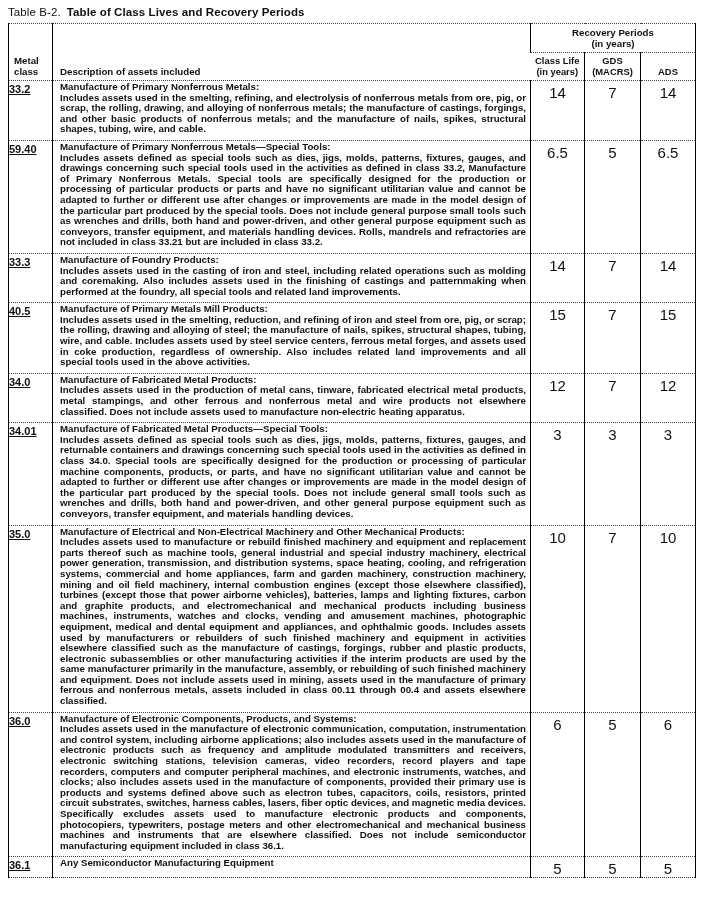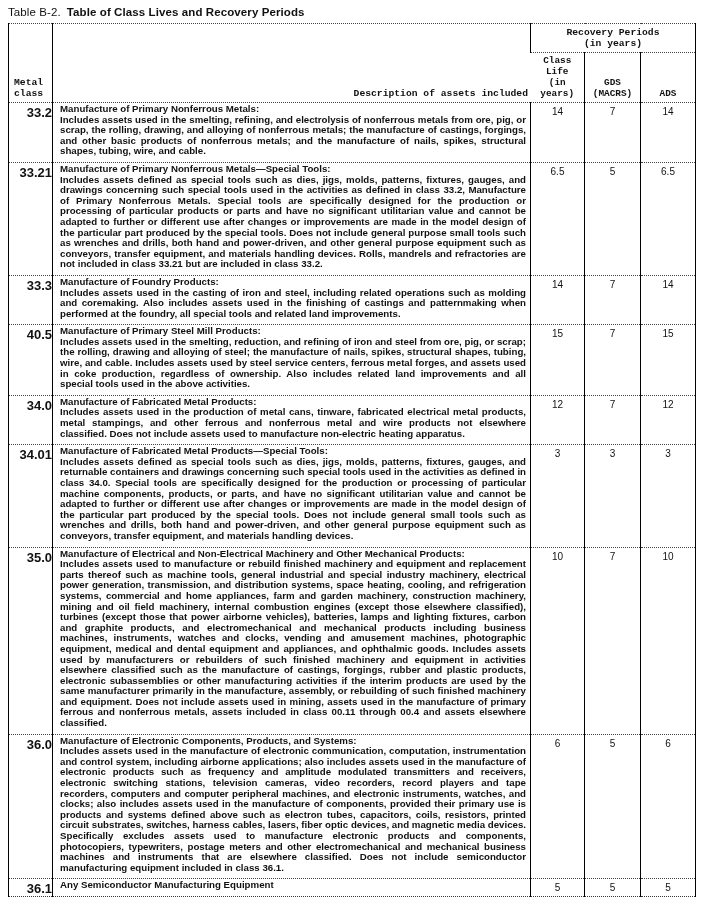--- a/index.html
+++ b/index.html
@@ -48,67 +48,67 @@
     padding: 0;
     vertical-align: top;
     font-size: 9.7px;
   }
   tr th:first-child, tr td:first-child { border-left: none; }
 
   thead th {
     vertical-align: bottom;
     font-weight: 700;
     line-height: 11px;
-    font-family: Liberation Mono, monospace;
   }
   th.h-asset {
     text-align: left;
     padding: 2px 2px 3px 5px;
   }
   th.h-desc {
-    text-align: right;
+    text-align: left;
     padding: 2px 2px 3px 7px;
   }
   th.h-recovery {
     text-align: center;
     vertical-align: middle;
     padding: 3px 2px;
     border-bottom: 1px dotted #444;
   }
   th.h-life, th.h-gds, th.h-ads {
     text-align: center;
     padding: 2px 1px 3px 1px;
     font-size: 9.4px;
     margin-top: 19px;
   }
   .hdr-line { display: block; }
 
   td.cell-asset {
-    text-align: right;
+    text-align: left;
     padding-top: 2px;
     font-weight: 700;
-    font-size: 13px;
+    font-size: 11px;
+    text-decoration: underline;
   }
   td.cell-desc {
     padding: 1px 4px 5px 7px;
     line-height: 10.6px;
   }
   td.cell-desc .row-title {
     display: block;
     font-weight: 700;
   }
   td.cell-desc .row-desc {
     display: block;
     text-align: justify;
     font-weight: 700;
   }
   td.cell-num {
     text-align: center;
     padding-top: 3px;
-    font-size: 10px;
+    font-size: 15px;
   }
 </style>
 </head>
 <body>
 
 <div class="page">
 
   <div class="doc-title">
     <span class="prefix">Table B-2.</span><span class="main">Table of Class Lives and Recovery Periods</span>
   </div>
@@ -155,21 +155,21 @@
     <td class="cell-desc">
       <span class="row-title">Manufacture of Primary Nonferrous Metals:</span>
       <span class="row-desc">Includes assets used in the smelting, refining, and electrolysis of nonferrous metals from ore, pig, or scrap, the rolling, drawing, and alloying of nonferrous metals; the manufacture of castings, forgings, and other basic products of nonferrous metals; and the manufacture of nails, spikes, structural shapes, tubing, wire, and cable.</span>
     </td>
     <td class="cell-num">14</td>
     <td class="cell-num">7</td>
     <td class="cell-num">14</td>
   </tr>
 
   <tr>
-    <td class="cell-asset">33.21</td>
+    <td class="cell-asset">59.40</td>
     <td class="cell-desc">
       <span class="row-title">Manufacture of Primary Nonferrous Metals—Special Tools:</span>
       <span class="row-desc">Includes assets defined as special tools such as dies, jigs, molds, patterns, fixtures, gauges, and drawings concerning such special tools used in the activities as defined in class 33.2, Manufacture of Primary Nonferrous Metals. Special tools are specifically designed for the production or processing of particular products or parts and have no significant utilitarian value and cannot be adapted to further or different use after changes or improvements are made in the model design of the particular part produced by the special tools. Does not include general purpose small tools such as wrenches and drills, both hand and power-driven, and other general purpose equipment such as conveyors, transfer equipment, and materials handling devices. Rolls, mandrels and refractories are not included in class 33.21 but are included in class 33.2.</span>
     </td>
     <td class="cell-num">6.5</td>
     <td class="cell-num">5</td>
     <td class="cell-num">6.5</td>
   </tr>
 
   <tr>
@@ -179,21 +179,21 @@
       <span class="row-desc">Includes assets used in the casting of iron and steel, including related operations such as molding and coremaking. Also includes assets used in the finishing of castings and patternmaking when performed at the foundry, all special tools and related land improvements.</span>
     </td>
     <td class="cell-num">14</td>
     <td class="cell-num">7</td>
     <td class="cell-num">14</td>
   </tr>
 
   <tr>
     <td class="cell-asset">40.5</td>
     <td class="cell-desc">
-      <span class="row-title">Manufacture of Primary Steel Mill Products:</span>
+      <span class="row-title">Manufacture of Primary Metals Mill Products:</span>
       <span class="row-desc">Includes assets used in the smelting, reduction, and refining of iron and steel from ore, pig, or scrap; the rolling, drawing and alloying of steel; the manufacture of nails, spikes, structural shapes, tubing, wire, and cable. Includes assets used by steel service centers, ferrous metal forges, and assets used in coke production, regardless of ownership. Also includes related land improvements and all special tools used in the above activities.</span>
     </td>
     <td class="cell-num">15</td>
     <td class="cell-num">7</td>
     <td class="cell-num">15</td>
   </tr>
 
   <tr>
     <td class="cell-asset">34.0</td>
     <td class="cell-desc">

